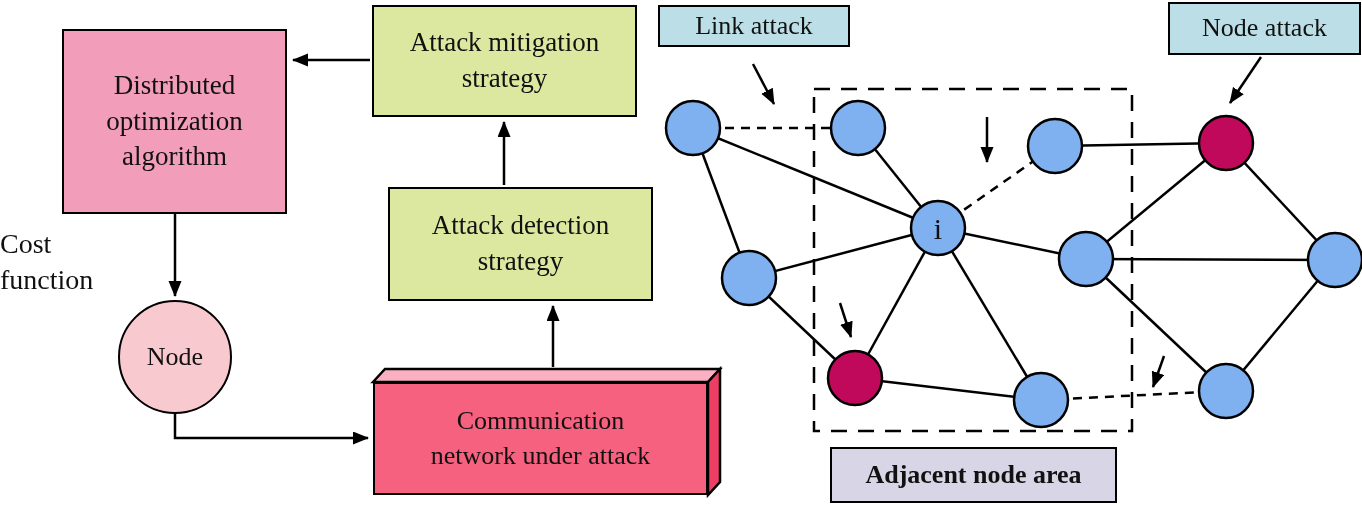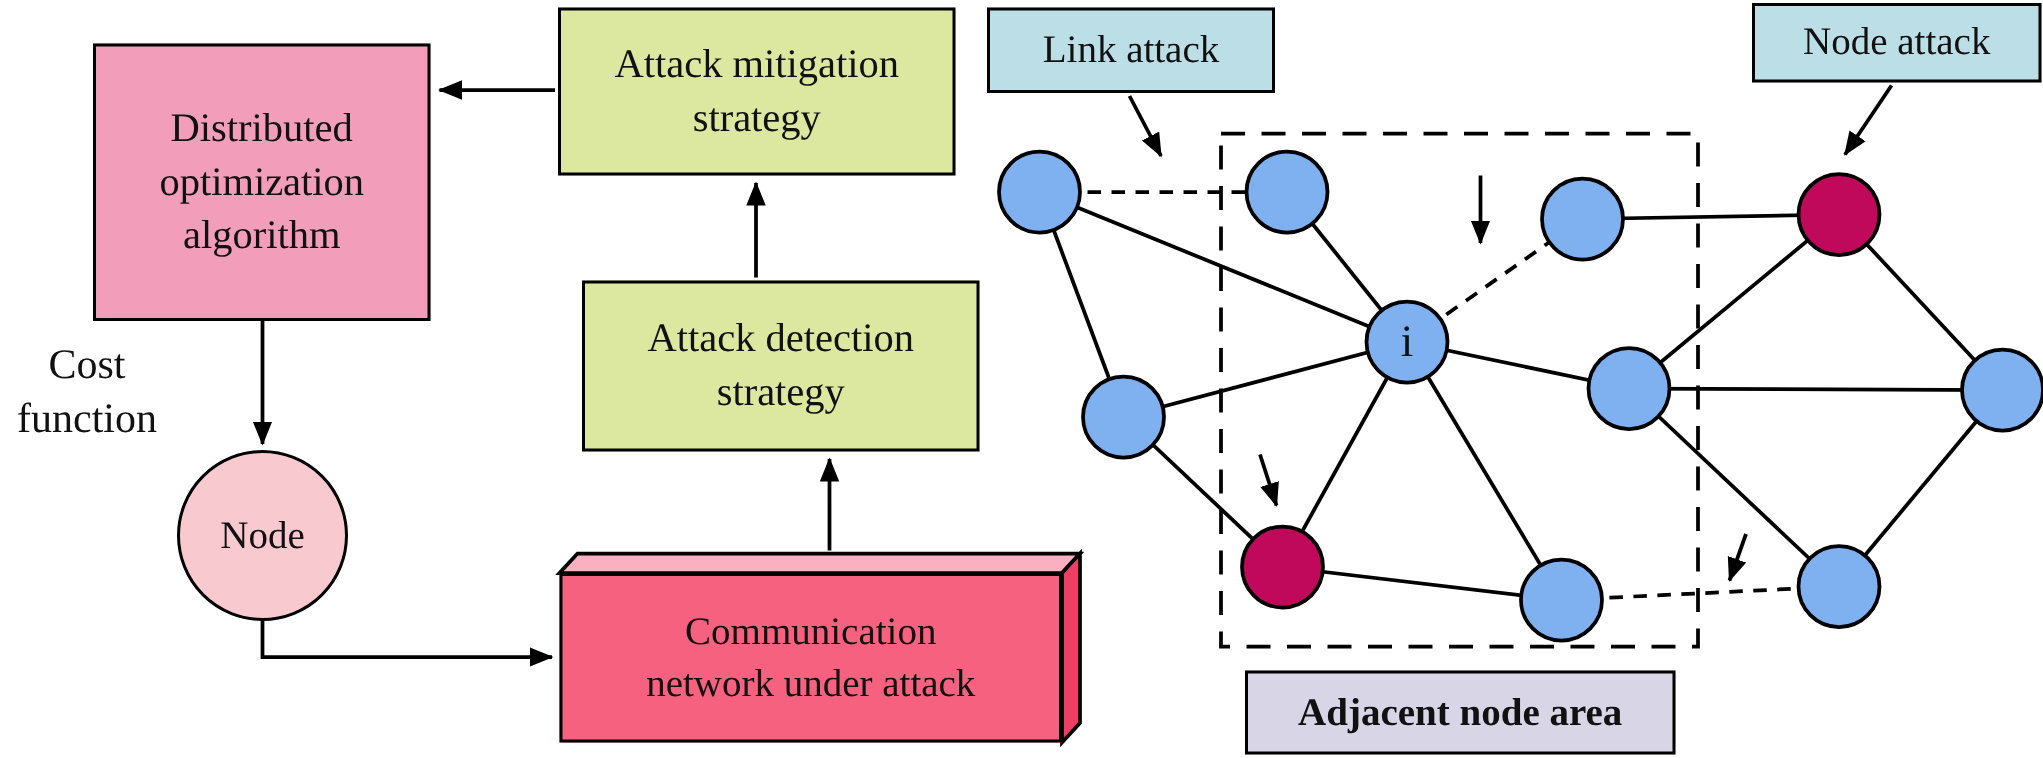--- a/index.html
+++ b/index.html
@@ -10,31 +10,31 @@
   #base-svg{position:absolute;left:0;top:0;width:1362px;height:505px;}
   .box{
     position:absolute;box-sizing:border-box;border:2.5px solid #000;
     display:flex;align-items:center;justify-content:center;text-align:center;
     white-space:pre-line;line-height:1.32;
   }
   .distributed{left:62px;top:5px;width:225px;height:185px;background:var(--pink_box);font-size:27px;margin-top:24px;}
   .mitigation{left:372px;top:5px;width:265px;height:112px;background:var(--green_box);font-size:27px;}
   .detection{left:372px;top:187px;width:265px;height:114px;background:var(--green_box);font-size:27px;margin-left:16px;}
   .costlabel{
-    position:absolute;left:0px;top:226px;width:116px;text-align:center;
+    position:absolute;left:0px;top:226px;width:116px;
     font-size:28px;line-height:1.3;white-space:pre-line;
   }
   .nodecircle{
     position:absolute;left:118px;top:300px;width:114px;height:114px;border-radius:50%;
     box-sizing:border-box;border:2.5px solid #000;background:var(--node_circle);
     display:flex;align-items:center;justify-content:center;font-size:26px;
   }
   .commbox{left:373px;top:382px;width:335px;height:113px;background:var(--comm_front);font-size:26px;}
   .callout{font-size:26px;border-width:2px;}
-  .linkattack{left:658px;top:5px;width:192px;height:57px;background:var(--label_blue);}
+  .linkattack{left:658px;top:5px;width:192px;height:42px;background:var(--label_blue);}
   .nodeattack{left:1168px;top:2px;width:193px;height:53px;background:var(--label_blue);}
   .adjacent{left:830px;top:447px;width:287px;height:56px;background:var(--label_lavender);font-weight:bold;}
   .edge{stroke:#000;stroke-width:2.5;}
   .edge.attacked{stroke-dasharray:9 7;}
   .gnode{stroke:#000;stroke-width:2.5;}
   .gnode.normal{fill:var(--node_blue);}
   .gnode.attacked{fill:var(--node_attacked);}
   .gnodelabel{font-family:"Liberation Serif",serif;font-size:30px;fill:#111;}
 </style>
 </head>

